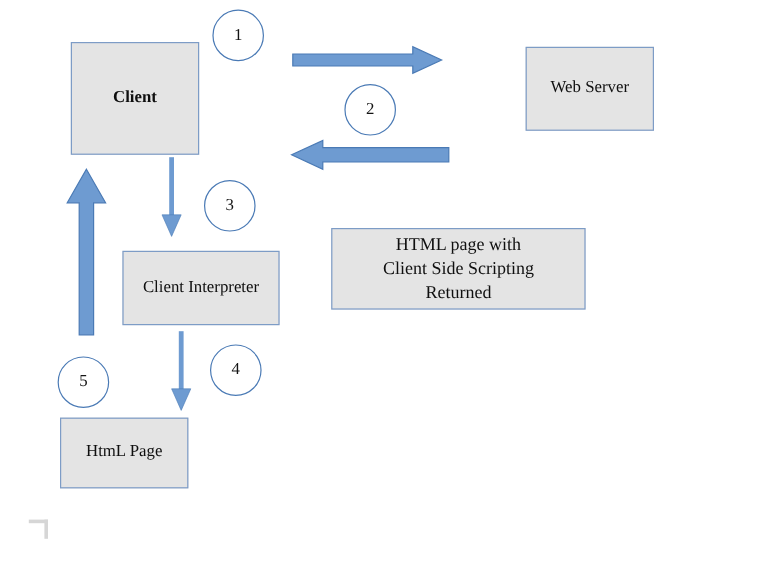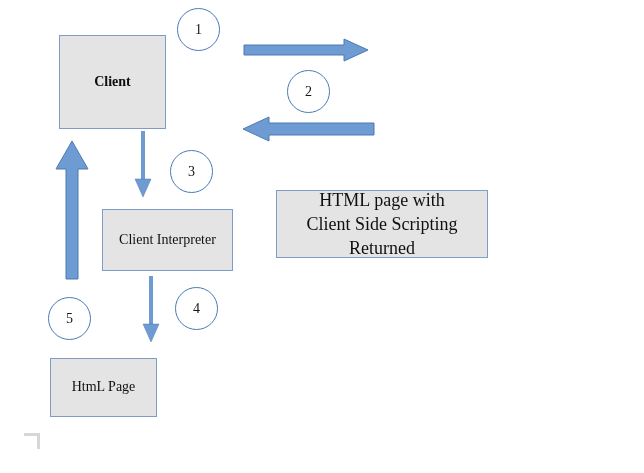--- a/index.html
+++ b/index.html
@@ -25,22 +25,22 @@
     justify-content: center;
     text-align: center;
     color: #0f0f0f;
     font-size: 14px;
     line-height: 1.35;
     white-space: pre-line;
   }
   #box-client   { left: 59px;  top: 35px;  width: 107px; height: 94px; font-weight: bold; }
   #box-webserver{ left: 438px; top: 39px;  width: 107px; height: 70px; }
   #box-script   { left: 102px; top: 209px; width: 131px; height: 62px; }
-  #box-returned { left: 276px; top: 190px; width: 212px; height: 68px; font-size: 18px; }
-  #box-htmlpage { left: 50px;  top: 358px; width: 107px; height: 59px; }
+  #box-returned { left: 276px; top: 190px; width: 212px; height: 68px; font-size: 15px; }
+  #box-htmlpage { left: 50px;  top: 348px; width: 107px; height: 59px; }
 
   .step-circle {
     position: absolute;
     width: 43px;
     height: 43px;
     border: 1px solid #4a7ab5;
     border-radius: 50%;
     background: #ffffff;
     box-sizing: border-box;
     display: flex;
@@ -73,20 +73,21 @@
     box-sizing: border-box;
   }
 </style>
 </head>
 <body>
 
 <div id="canvas">
 
   <div class="node-box" id="box-client">Client</div>
 
+  <div class="node-box" id="box-webserver">Web Server</div>
 
   <div class="node-box" id="box-script">Client Interpreter</div>
 
   <div class="node-box" id="box-returned">HTML page with
 Client Side Scripting
 Returned</div>
 
   <div class="node-box" id="box-htmlpage">HtmL Page</div>
 
   <div class="step-circle" id="circle-1">1</div>

